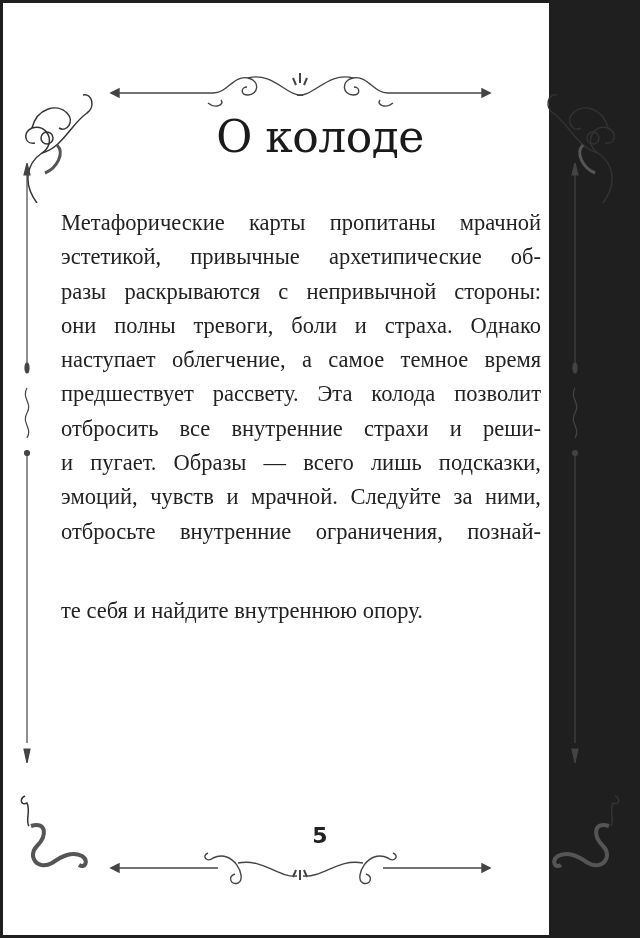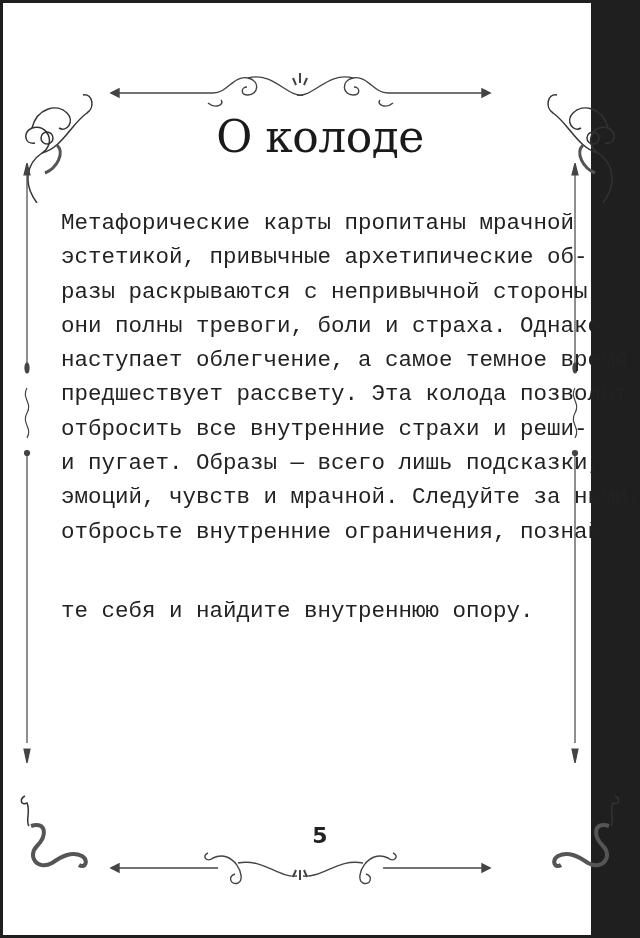--- a/index.html
+++ b/index.html
@@ -1,21 +1,21 @@
 <!DOCTYPE html>
 <html><head>
 <meta charset="utf-8">
 <style>
   html, body { margin:0; padding:0; }
   body { width:640px; height:938px; background:#1f1f1f; position:relative; overflow:hidden; }
-  .page { position:absolute; left:3px; top:3px; width:588px; height:932px; background:#ffffff; }
+  .page { position:absolute; left:3px; top:3px; width:546px; height:932px; background:#ffffff; }
   .title { position:absolute; left:0; width:634px; top:108px; text-align:center;
     font-family:"DejaVu Serif", serif; font-size:44px; color:#1a1a1a; letter-spacing:-0.5px; }
   .body-text { position:absolute; left:58px; top:203px; width:480px;
-    font-family:Liberation Mono, monospace; font-size:22.5px; line-height:34.3px; color:#222;
+    font-family:Liberation Serif, serif; font-size:22.5px; line-height:34.3px; color:#222;
     text-align:justify; }
   .line { display:block; text-align-last:justify; white-space:nowrap; }
   .line.last { text-align-last:left;margin-top:45px; }
   .pagenum { position:absolute; left:0; width:634px; top:820px; text-align:center;
     font-family:"DejaVu Sans", sans-serif; font-weight:bold; font-size:22px; color:#222; }
   svg { position:absolute; }
 </style>
 </head>
 <body>
 

